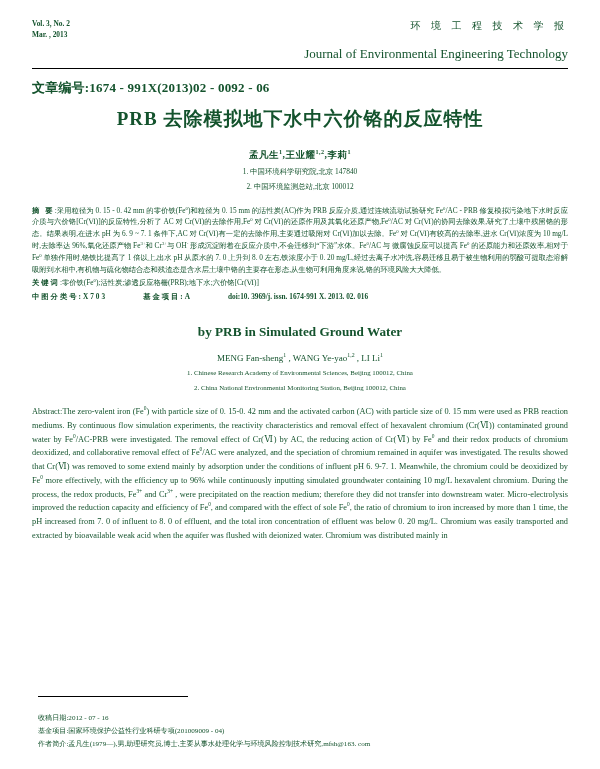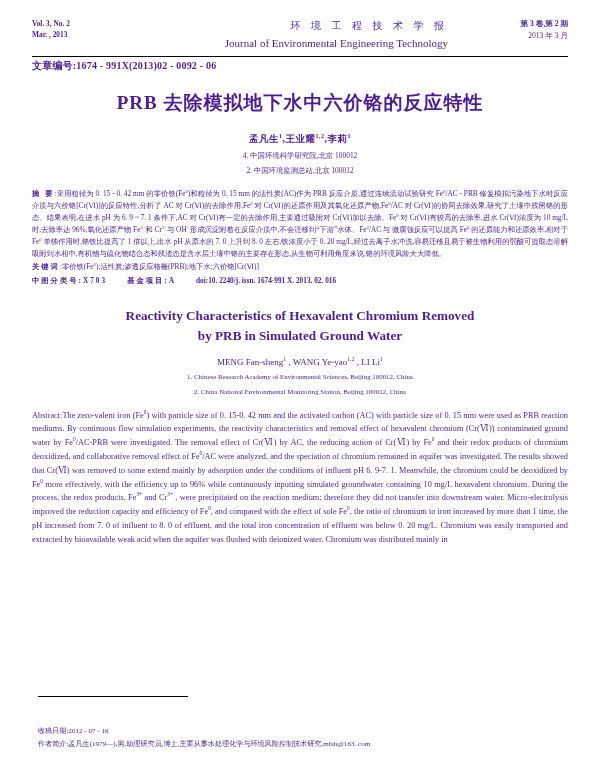--- a/index.html
+++ b/index.html
@@ -8,21 +8,21 @@
     background: #ffffff;
   }
   .page {
     width: 600px;
     height: 769px;
     background: #ffffff;
     position: relative;
     box-sizing: border-box;
     padding: 18px 32px 10px 32px;
     font-family: "Liberation Serif", "DejaVu Serif", serif;
-    color: #4c1d95;
+    color: #14532d;
     overflow: hidden;
   }
 
   
   .runhead {
     display: flex;
     align-items: flex-start;
     justify-content: space-between;
     font-size: 7.2px;
     line-height: 1.55;
@@ -30,49 +30,49 @@
   .runhead-left { text-align: left; width: 120px; }
   .runhead-center { text-align: right; flex: 1; }
   .runhead-right { text-align: right; width: 120px; }
   .jtitle-cn {
     font-size: 10px;
     letter-spacing: 4px;
     font-weight: normal;
     white-space: nowrap;
   }
   .jtitle-en {
-    font-size: 11px;
+    font-size: 13px;
     white-space: nowrap;
-    margin-top: 1px;
+    margin-top: 10px;
   }
   .runhead-right .line1 { font-weight: bold; font-size: 7.6px; }
   .runhead-right .line2 { font-size: 7.6px; }
   .runhead-left .line1, .runhead-left .line2 { font-weight: bold; font-size: 7.4px; }
 
   .rule {
     border: 0;
     border-top: 1px solid #000;
     margin: 4px 0 0 0;
   }
 
   
   .artnum {
-    font-size: 10px;
-    margin-top: 2px;
+    font-size: 13px;
+    margin-top: 10px;
     font-weight: bold;
     letter-spacing: .2px;
   }
 
   
   .cn-title {
     text-align: center;
     font-size: 19px;
     font-weight: bold;
     letter-spacing: 1px;
-    margin-top: 17px;
+    margin-top: 9px;
   }
   .cn-authors {
     text-align: center;
     font-size: 9.5px;
     font-weight: bold;
     margin-top: 17px;
     letter-spacing: .5px;
   }
   .cn-affil {
     text-align: center;
@@ -96,21 +96,21 @@
   .cn-kw {
     font-size: 7.3px;
     margin-top: 2px;
     line-height: 1.62;
   }
   .cn-class {
     font-size: 7.3px;
     margin-top: 2px;
     line-height: 1.62;
     display: flex;
-    gap: 20px;
+    gap: 36px;
   }
 
   
   .en-title {
     text-align: center;
     font-size: 13.2px;
     font-weight: bold;
     margin-top: 19px;
     line-height: 1.5;
   }
@@ -160,69 +160,65 @@
 
   <div class="runhead">
     <div class="runhead-left">
       <div class="line1">Vol. 3, No. 2</div>
       <div class="line2">Mar. , 2013</div>
     </div>
     <div class="runhead-center">
       <div class="jtitle-cn">环 境 工 程 技 术 学 报</div>
       <div class="jtitle-en">Journal of Environmental Engineering Technology</div>
     </div>
-    <div class="runhead-right">
-      <div class="line1">第 3 卷,第 2 期</div>
-      <div class="line2">2013 年 3 月</div>
-    </div>
   </div>
   <hr class="rule">
 
   <div class="artnum">文章编号:1674 - 991X(2013)02 - 0092 - 06</div>
 
   <div class="cn-title">PRB 去除模拟地下水中六价铬的反应特性</div>
 
   <div class="cn-authors">
     孟凡生<sup>1</sup>,王业耀<sup>1,2</sup>,李莉<sup>1</sup>
   </div>
 
-  <div class="cn-affil">4. 中国环境科学研究院,北京  100012</div>
+  <div class="cn-affil">1. 中国环境科学研究院,北京  147840</div>
   <div class="cn-affil">2. 中国环境监测总站,北京  100012</div>
 
   <div class="cn-abs-wrap">
     <div class="cn-abs-body">
       <span class="lbl-b">摘  要</span><span>:采用粒径为 0. 15 - 0. 42 mm 的零价铁(Fe<sup>0</sup>)和粒径为 0. 15 mm 的活性炭(AC)作为 PRB 反应介质,通过连续流动试验研究 Fe<sup>0</sup>/AC - PRB 修复模拟污染地下水时反应介质与六价铬[Cr(Ⅵ)]的反应特性,分析了 AC 对 Cr(Ⅵ)的去除作用,Fe<sup>0</sup> 对 Cr(Ⅵ)的还原作用及其氧化还原产物,Fe<sup>0</sup>/AC 对 Cr(Ⅵ)的协同去除效果,研究了土壤中残留铬的形态。结果表明,在进水 pH 为 6. 9 ~ 7. 1 条件下,AC 对 Cr(Ⅵ)有一定的去除作用,主要通过吸附对 Cr(Ⅵ)加以去除。Fe<sup>0</sup> 对 Cr(Ⅵ)有较高的去除率,进水 Cr(Ⅵ)浓度为 10 mg/L 时,去除率达 96%,氧化还原产物 Fe<sup>3+</sup>和 Cr<sup>3+</sup>与 OH<sup>-</sup> 形成沉淀附着在反应介质中,不会迁移到“下游”水体。Fe<sup>0</sup>/AC 与 微腐蚀反应可以提高 Fe<sup>0</sup> 的还原能力和还原效率,相对于 Fe<sup>0</sup> 单独作用时,铬铁比提高了 1 倍以上,出水 pH 从原水的 7. 0 上升到 8. 0 左右,铁浓度小于 0. 20 mg/L,经过去离子水冲洗,容易迁移且易于被生物利用的弱酸可提取态溶解吸附到水相中,有机物与硫化物结合态和残渣态是含水层土壤中铬的主要存在形态,从生物可利用角度来说,铬的环境风险大大降低。</span>
     </div>
 
     <div class="cn-kw">
       <span class="lbl-b">关键词</span><span>:零价铁(Fe<sup>0</sup>);活性炭;渗透反应格栅(PRB);地下水;六价铬[Cr(Ⅵ)]</span>
     </div>
 
     <div class="cn-class">
       <span class="lbl-b">中图分类号:X703</span>
       <span class="lbl-b">基金项目:A</span>
-      <span style="font-weight:bold;">doi:10. 2240/j. issn. 1674-991 X. 2013. 02. 016</span>
+      <span style="font-weight:bold;">doi:10. 3969/j. issn. 1674-991 X. 2013. 02. 016</span>
     </div>
   </div>
 
   <div class="en-title">
-    <div>Reactivity Characteristics of Hexavalent Chromium Removed</div>
     <div>by PRB in Simulated Ground Water</div>
   </div>
 
   <div class="en-authors">
     MENG Fan-sheng<sup>1</sup> , WANG Ye-yao<sup>1,2</sup> , LI Li<sup>1</sup>
   </div>
 
   <div class="en-affil">1. Chinese Research Academy of Environmental Sciences, Beijing 100012, China</div>
   <div class="en-affil">2. China National Environmental Monitoring Station, Beijing 100012, China</div>
 
   <div class="en-abs">
     <b>Abstract</b><span>:The zero-valent iron (Fe<sup>0</sup>) with particle size of 0. 15-0. 42 mm and the activated carbon (AC) with particle size of 0. 15 mm were used as PRB reaction mediums. By continuous flow simulation experiments, the reactivity characteristics and removal effect of hexavalent chromium (Cr(Ⅵ)) contaminated ground water by Fe<sup>0</sup>/AC-PRB were investigated. The removal effect of Cr(Ⅵ) by AC, the reducing action of Cr(Ⅵ) by Fe<sup>0</sup> and their redox products of chromium deoxidized, and collaborative removal effect of Fe<sup>0</sup>/AC were analyzed, and the speciation of chromium remained in aquifer was investigated. The results showed that Cr(Ⅵ) was removed to some extend mainly by adsorption under the conditions of influent pH 6. 9-7. 1. Meanwhile, the chromium could be deoxidized by Fe<sup>0</sup> more effectively, with the efficiency up to 96% while continuously inputting simulated groundwater containing 10 mg/L hexavalent chromium. During the process, the redox products, Fe<sup>3+</sup> and Cr<sup>3+</sup> , were precipitated on the reaction medium; therefore they did not transfer into downstream water. Micro-electrolysis improved the reduction capacity and efficiency of Fe<sup>0</sup>, and compared with the effect of sole Fe<sup>0</sup>, the ratio of chromium to iron increased by more than 1 time, the pH increased from 7. 0 of influent to 8. 0 of effluent, and the total iron concentration of effluent was below 0. 20 mg/L. Chromium was easily transported and extracted by bioavailable weak acid when the aquifer was flushed with deionized water. Chromium was distributed mainly in</span>
   </div>
 
   <hr class="foot-rule">
   <div class="footnotes">
     <div>收稿日期:2012 - 07 - 16</div>
+    <div>基金项目:国家环境保护公益性行业科研专项(201009009 - 04)</div>
     <div>作者简介:孟凡生(1979—),男,助理研究员,博士,主要从事水处理化学与环境风险控制技术研究,mfsh@163. com</div>
   </div>
 
 </div>
 
 </body></html>

